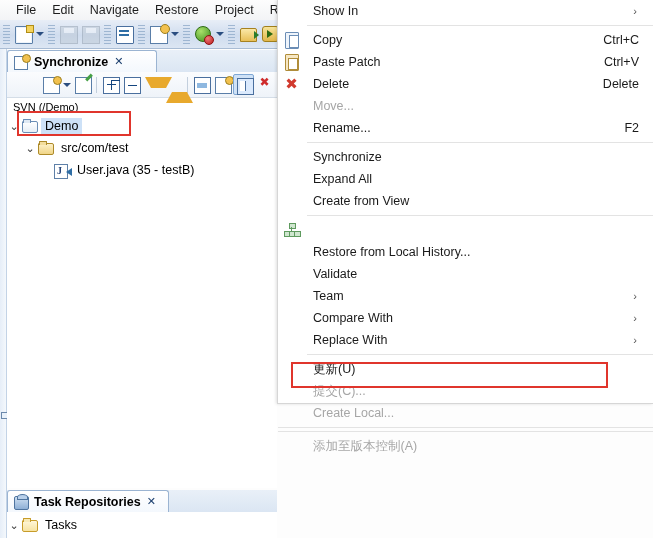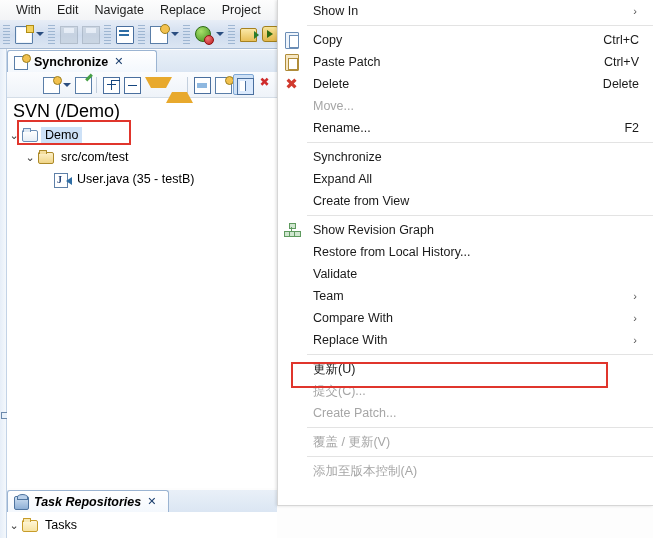--- a/index.html
+++ b/index.html
@@ -107,21 +107,21 @@
   .g-sync::after{content:"";position:absolute;left:2px;top:5px;width:10px;height:5px;background:#8fb8e0;}
   .g-mode{border:1px solid #4a6f9e;background:#dbeafd;}
   .g-mode::after{content:"";position:absolute;left:2px;top:2px;width:5px;height:10px;background:#fff;border-right:1px solid #4a6f9e;}
   .g-pin{border:1px solid #5a7ea8;background:#fff;}
   .g-pin::after{content:"";position:absolute;right:-3px;top:-2px;width:7px;height:7px;border-radius:50%;background:#f2c14e;border:1px solid #9d7f1e;}
   .g-pencil{border:1px solid #5a7ea8;background:#fff;}
   .g-pencil::after{content:"";position:absolute;right:-2px;top:-2px;width:8px;height:3px;background:#46a046;transform:rotate(-45deg);}
   .g-red{left:2px;top:3px;width:11px;height:11px;color:#cf2b2b;font-size:12px;line-height:11px;text-align:center;font-weight:bold;}
   .vti.sel{background:#cfe2f7;border:1px solid #7fa7d4;border-radius:2px;box-sizing:border-box;}
 
-  .viewroot{padding:3px 16px 0 6px;font-size:18px;}
+  .viewroot{padding:3px 16px 0 6px;font-size:11px;}
   .treewrap{position:relative;padding-top:2px;}
   .row{height:22px;display:flex;align-items:center;font-size:12.5px;white-space:nowrap;}
   .row .tw{width:14px;text-align:center;color:#3a3a3a;font-size:11px;}
   .row .ricon{width:17px;height:16px;position:relative;margin-right:3px;}
   .folder{position:absolute;left:1px;top:3px;width:14px;height:10px;border-radius:1px 2px 2px 2px;
     background:linear-gradient(#ffffff,#e7eef6);border:1px solid #6b8db5;}
   .folder::before{content:"";position:absolute;left:0;top:-3px;width:6px;height:3px;background:#dfe9f4;border:1px solid #6b8db5;border-bottom:none;border-radius:1px 1px 0 0;}
   .folder.pkg{background:linear-gradient(#fdf0c8,#f0d587);border-color:#ad8a29;}
   .folder.pkg::before{background:#f3dd9d;border-color:#ad8a29;}
   .folder.tasks{background:linear-gradient(#fff6d8,#f7e3a2);border-color:#c79c2a;}
@@ -134,36 +134,36 @@
   .row .lbl{padding:1px 4px;}
   .indent1{margin-left:16px;}
   .indent2{margin-left:32px;}
 
   .redbox{position:absolute;border:2px solid #e0352c;box-sizing:border-box;pointer-events:none;}
 
   
   .view2{
     position:absolute;left:7px;top:490px;width:270px;height:48px;background:#fff;box-sizing:border-box;
   }
-  .view2 .viewtabrow{background:linear-gradient(#e9f0f8,#dbe6f3);font-style:italic;}
+  .view2 .viewtabrow{background:linear-gradient(#e9f0f8,#dbe6f3);}
   .view2 .viewtab{min-width:162px;}
   .ic-taskrepo{position:absolute;left:0;top:2px;width:13px;height:12px;border-radius:2px;
     background:linear-gradient(#cfe0f2,#8fb0d6);border:1px solid #4f749f;}
   .ic-taskrepo::after{content:"";position:absolute;left:2px;top:-3px;width:9px;height:4px;border-radius:50% 50% 0 0;
     background:#b9d0ea;border:1px solid #4f749f;}
 
   
   .faststrip{position:absolute;left:0;top:49px;width:6px;height:489px;
     background:linear-gradient(90deg,#e6eef8,#f4f8fc);
     border-right:1px solid #c3d3e6;}
   .sash{position:absolute;left:1px;top:363px;width:5px;height:5px;border:1px solid #6b88ab;background:#e9f1fa;}
 
   
   .ctxmenu{
-    position:absolute;left:277px;top:0;width:376px;height:506px;
+    position:absolute;left:277px;top:0;width:376px;height:404px;
     background:#ffffff;border:1px solid #d6d6d6;border-top:none;border-right:none;
     box-sizing:border-box;font-size:12.5px;
     box-shadow:-1px 0 3px rgba(0,0,0,.13);
   }
   .ctxmenu .gutter{position:absolute;left:0;top:0;width:29px;height:100%;background:#ffffff;}
   .mrow{position:relative;height:22px;display:flex;align-items:center;cursor:default;}
   .mrow .micon{position:absolute;left:6px;top:3px;width:17px;height:16px;}
   .mrow .mlabel{margin-left:35px;color:#1a1a1a;white-space:nowrap;}
   .mrow.disabled .mlabel{color:#a6a6a6;}
   .mrow .maccel{position:absolute;right:14px;color:#1a1a1a;}
@@ -182,24 +182,24 @@
   .mi-graph i:nth-child(3){left:5px;top:8px;}
   .mi-graph i:nth-child(4){left:10px;top:8px;}
   .mi-graph em{position:absolute;left:7px;top:4px;width:1px;height:4px;background:#5f9a5f;}
 </style>
 </head>
 <body>
 
 <div id="shell">
 
   <div class="menubar">
-    <span class="mi">With</span>
+    <span class="mi">File</span>
     <span class="mi">Edit</span>
     <span class="mi">Navigate</span>
-    <span class="mi">Replace</span>
+    <span class="mi">Restore</span>
     <span class="mi">Project</span>
     <span class="mi">Run</span>
   </div>
 
   <div class="coolbar">
     <span class="tbgrip"></span>
     <span class="tbitem">
         <span class="ic ic-newfile"></span>
       </span>
     <span class="tbarrow"></span>
@@ -388,21 +388,20 @@
     <div class="mrow">
       <span class="micon">
         <span class="mi-graph">
             <i></i>
             <i></i>
             <i></i>
             <i></i>
             <em></em>
           </span>
       </span>
-      <span class="mlabel">Show Revision Graph</span>
     </div>
     <div class="mrow">
       <span class="mlabel">Restore from Local History...</span>
     </div>
     <div class="mrow">
       <span class="mlabel">Validate</span>
     </div>
     <div class="mrow">
       <span class="mlabel">Team</span>
       <span class="marrow">›</span>
@@ -417,27 +416,24 @@
     </div>
     <div class="msep"></div>
 
     <div class="mrow">
       <span class="mlabel">更新(U)</span>
     </div>
     <div class="mrow disabled">
       <span class="mlabel">提交(C)...</span>
     </div>
     <div class="mrow disabled">
-      <span class="mlabel">Create Patch...</span>
-    </div>
-    <div class="msep"></div>
-
-    <div class="mrow disabled">
-      <span class="mlabel">覆盖 / 更新(V)</span>
-    </div>
+      <span class="mlabel">Create Local...</span>
+    </div>
+    <div class="msep"></div>
+
     <div class="msep"></div>
 
     <div class="mrow disabled">
       <span class="mlabel">添加至版本控制(A)</span>
     </div>
 
     <div class="redbox" style="left:13px;top:362px;width:317px;height:26px;"></div>
   </div>
 
 </div>

